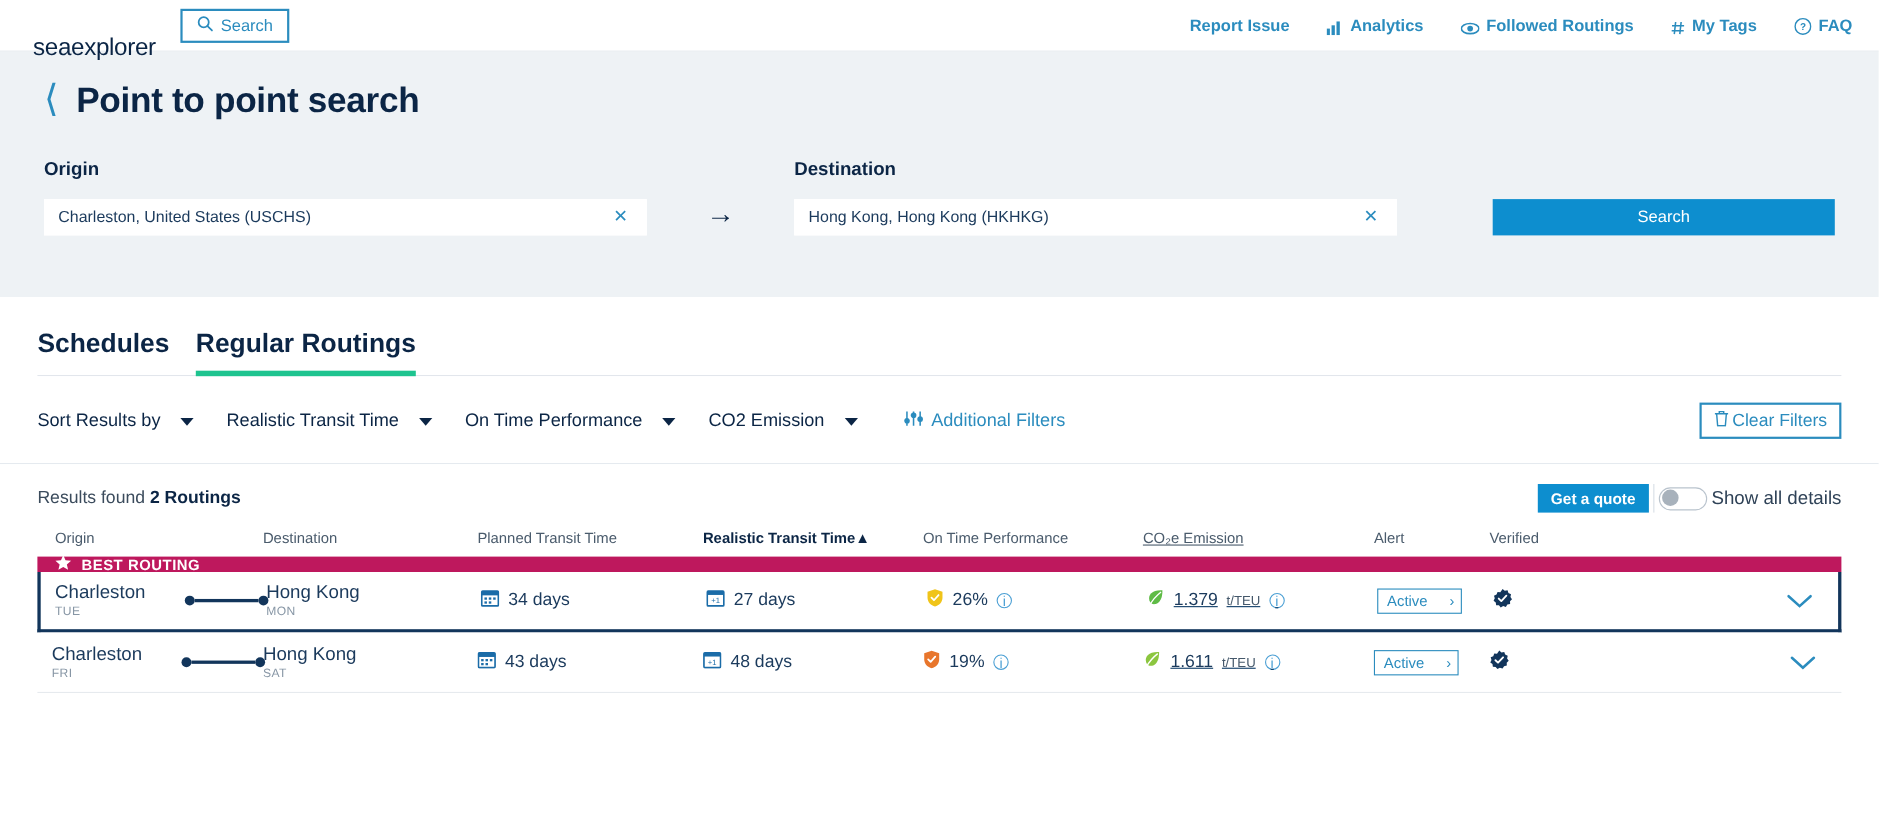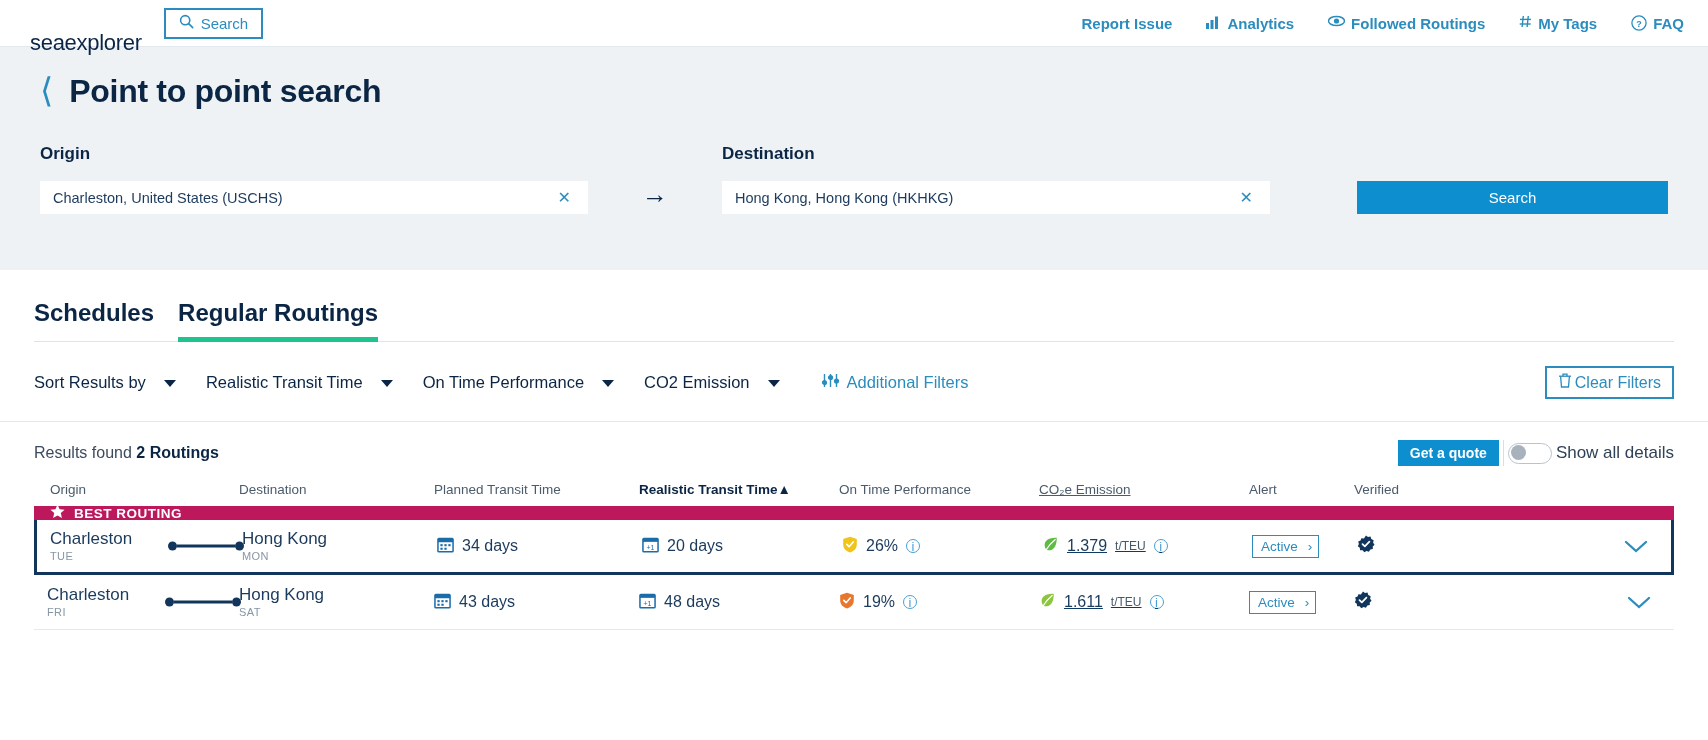--- a/index.html
+++ b/index.html
@@ -45,21 +45,21 @@
     margin-left: auto;
     display: flex;
     align-items: center;
     gap: 34px;
   }
   .nav-link {
     color: #2b8cbe;
     font-size: 15px;
     font-weight: 600;
     display: flex;
-    align-items: flex-start;
+    align-items: flex-end;
     gap: 6px;
     cursor: pointer;
     white-space: nowrap;
   }
   .nav-link .ic { display: flex; align-items: center; }
 
   
   .panel {
     background: #eef2f5;
     padding: 26px 40px 30px 40px;
@@ -333,21 +333,21 @@
     flex: none;
   }
   .alert-pill {
     border: 1px solid #2b8cbe;
     color: #2b8cbe;
     font-size: 13.5px;
     height: 23px;
     padding: 0 6px 0 8px;
     display: inline-flex;
     align-items: center;
-    gap: 10px;
+    gap: 20px;
     background: #fff;
     cursor: pointer;
   }
   .verified-badge { cursor: pointer; display: inline-flex; }
   .expand-chevron {
     color: #2b8cbe;
     cursor: pointer;
     display: inline-flex;
   }
 </style>
@@ -565,21 +565,21 @@
     </div>
     <div class="c-real">
       <div class="cellval">
         <span>
           <svg width="17" height="17" viewBox="0 0 18 18">
             <rect x="1" y="2.6" width="16" height="14.2" rx="1" fill="none" stroke="#1b6ca8" stroke-width="1.6"></rect>
             <rect x="1" y="2.6" width="16" height="3.6" fill="#1b6ca8"></rect>
             <text x="9" y="14.4" font-size="7.4" font-family="Liberation Sans, sans-serif" fill="#1b6ca8" text-anchor="middle">+1</text>
           </svg>
         </span>
-        <span>20 days</span>
+        <span>27 days</span>
       </div>
     </div>
     <div class="c-otp">
       <div class="cellval">
         <span>
           <svg width="16" height="17" viewBox="0 0 16 18">
             <path d="M8 0.7 L15.2 3.1 V9 C15.2 13.3 11.9 16.4 8 17.4 C4.1 16.4 0.8 13.3 0.8 9 V3.1 Z" fill="#f0c419"></path>
             <path d="M4.6 8.9 L7 11.3 L11.4 6.3" fill="none" stroke="#fff" stroke-width="1.7" stroke-linecap="round" stroke-linejoin="round"></path>
           </svg>
         </span>

